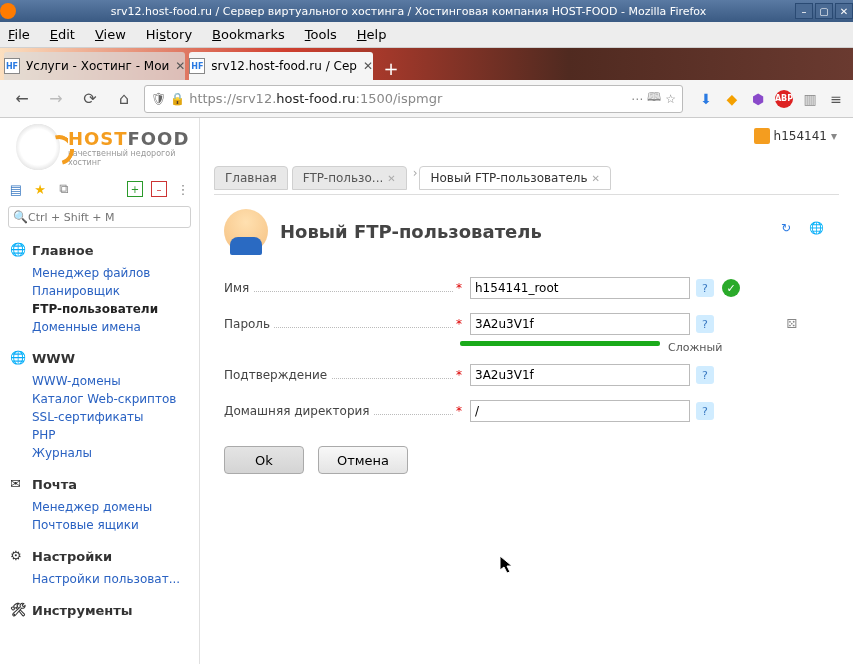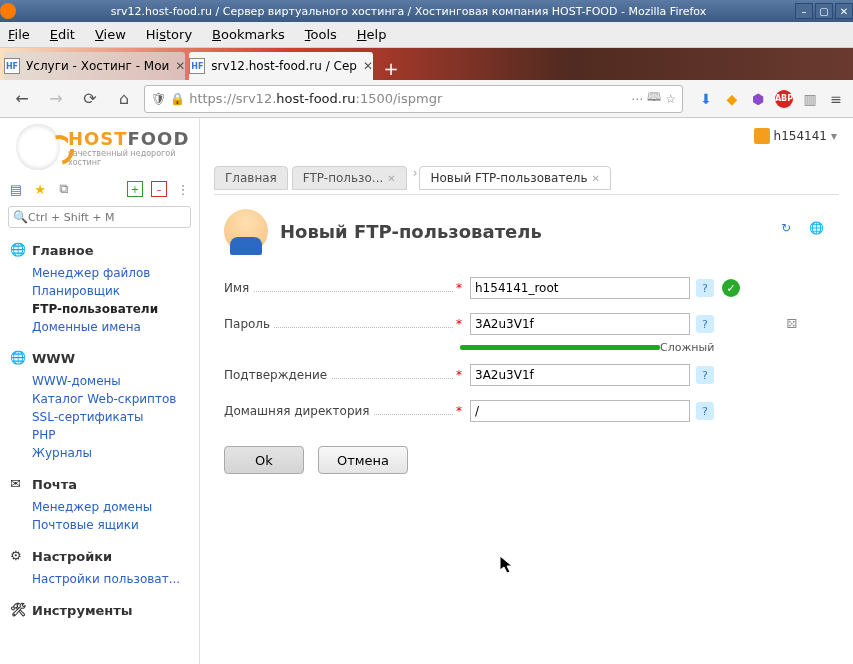--- a/index.html
+++ b/index.html
@@ -92,21 +92,21 @@
 .form-row { display: flex; align-items: center; margin-bottom: 14px; position: relative; }
 .form-label { width: 230px; color: #444; white-space: nowrap; }
 .form-row::after { content: ""; position: absolute; left: 0; right: 370px; top: 14px; border-bottom: 1px dotted #bbb; z-index: 0; }
 .form-label span { background: #fff; position: relative; z-index: 1; padding-right: 4px; }
 .req { color: #d00; margin-right: 6px; position: relative; z-index: 1; background: #fff; padding: 0 2px; }
 .form-input { width: 220px; height: 22px; border: 1px solid #bbb; padding: 0 4px; font-size: 12px; position: relative; z-index: 1; }
 .help { width: 18px; height: 18px; background: #d0ecff; color: #3a7ac2; border-radius: 3px; display: flex; align-items: center; justify-content: center; font-size: 11px; margin-left: 6px; cursor: pointer; position: relative; z-index: 1; }
 .ok-ic { width: 18px; height: 18px; background: #2aaa2a; border-radius: 50%; color: #fff; display: flex; align-items: center; justify-content: center; font-size: 11px; margin-left: 8px; z-index: 1; }
 .pw-row .form-input { padding-right: 20px; }
 .pw-gen { position: absolute; right: 32px; color: #888; cursor: pointer; z-index: 2; }
-.strength { margin-left: 236px; margin-top: -8px; margin-bottom: 10px; display: flex; align-items: center; gap: 0; }
+.strength { margin-left: 236px; margin-top: -8px; margin-bottom: 10px; display: flex; align-items: flex-start; gap: 8px; }
 .strength-bar { width: 200px; height: 5px; background: #1aaa1a; border-radius: 2px; }
 .strength-label { font-size: 11px; color: #555; }
 
 .btn-row { margin-top: 24px; display: flex; gap: 14px; }
 .btn { min-width: 80px; height: 28px; border: 1px solid #aaa; border-radius: 4px; background: linear-gradient(#f8f8f8, #e4e4e4); cursor: pointer; font-size: 13px; padding: 0 18px; }
 .btn:active, .btn.pressed { background: linear-gradient(#e4e4e4, #d4d4d4); }
 .cursor-img { position: absolute; left: 300px; top: 438px; pointer-events: none; z-index: 10; }
 .ic-star { color: #f4b400; }
 .ic-plus { color: #2a9a2a; border: 1px solid #2a9a2a; font-size: 10px; }
 .ic-minus { color: #c33; border: 1px solid #c33; font-size: 10px; }

